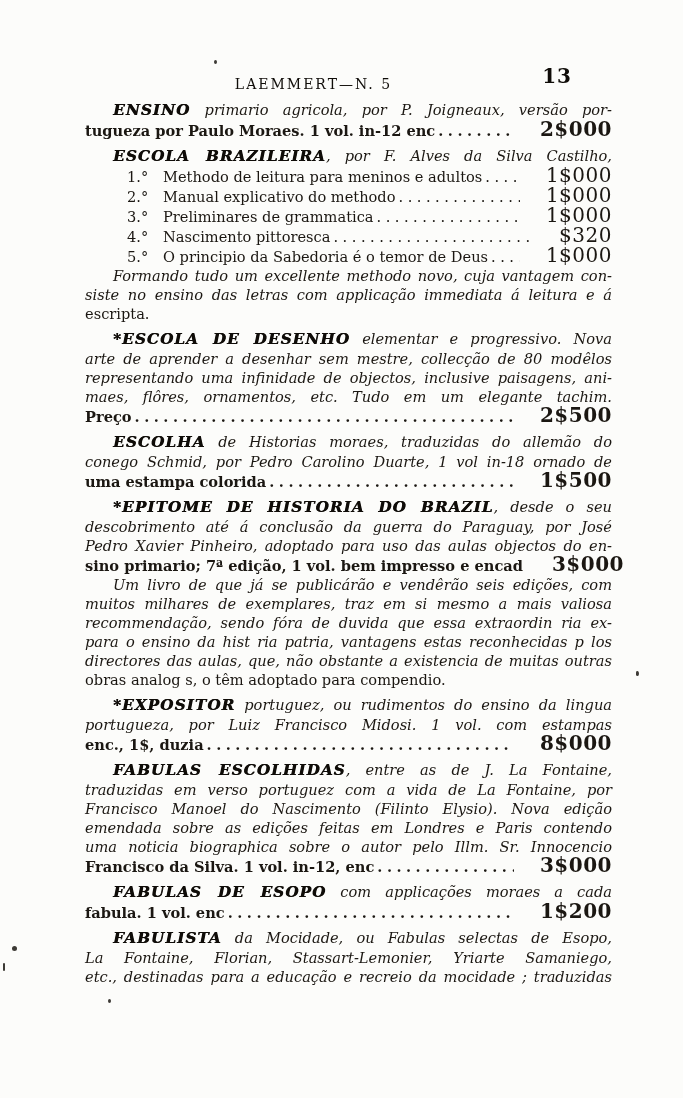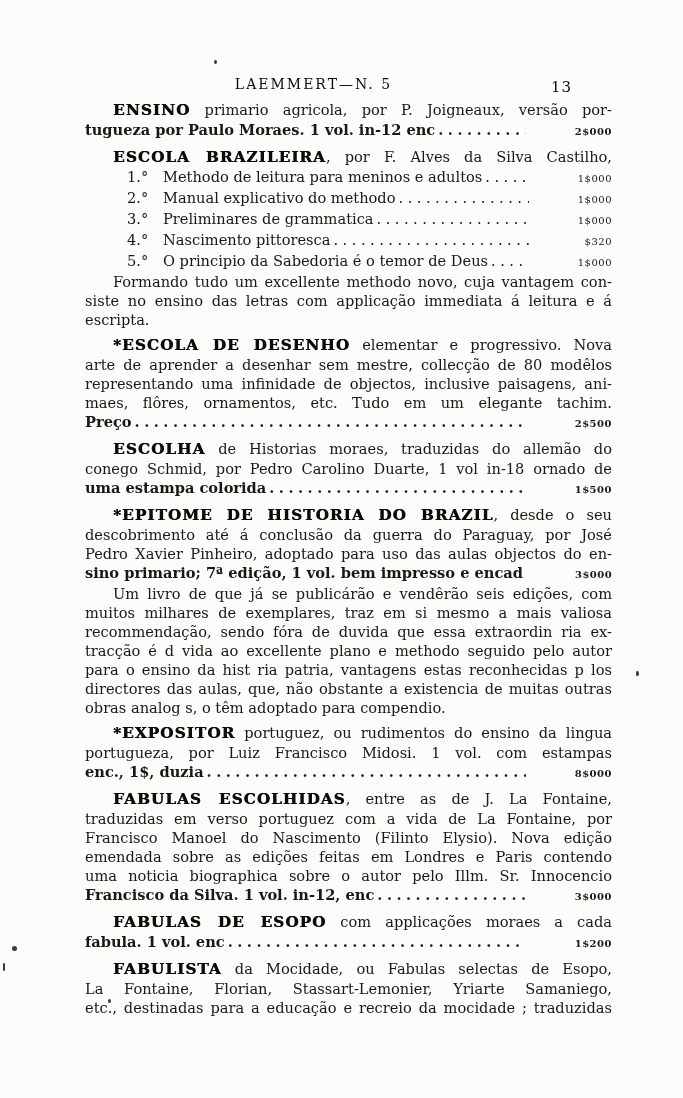--- a/index.html
+++ b/index.html
@@ -14,49 +14,49 @@
   .page { position:relative; width:683px; height:1098px; background:var(--paper); overflow:hidden; }
   .content { position:absolute; left:85px; top:62px; width:527px; }
 
   .page-header { position:relative; height:22px; margin-bottom:16px; }
   .header-title {
     position:absolute; left:0; right:70px; top:14px;
     text-align:center; font-size:14px; letter-spacing:2px;
     color:var(--ink-dark);
   }
   .page-number {
-    position:absolute; right:40px; top:16px;
-    font-size:15px; font-weight:normal; letter-spacing:1px;
+    position:absolute; right:40px; top:2px;
+    font-size:20px; font-weight:bold; letter-spacing:1px;
     color:var(--ink-dark);
   }
 
   .entry { margin-bottom:6px; }
   .line { line-height:19px; min-height:19px; font-size:14.6px; }
   .line.indent { text-indent:28px; }
-  .line.justify { text-align:justify; text-align-last:justify; }
+  .line.justify { text-align:justify; text-align-last:justify;font-style:italic; }
 
   .entry-title {
     font-weight:bold; letter-spacing:1.1px; font-size:15.2px;
     color:var(--ink-dark);
     text-shadow:0.5px 0 0 currentColor;
   }
 
   .price-line { display:flex; align-items:baseline; line-height:19px; font-size:14.6px;font-weight:bold; }
   .price-line .line-text { flex:none; white-space:nowrap; }
 
   .item-row { display:flex; align-items:baseline; line-height:19px; font-size:14.6px; padding-left:42px; }
   .item-number { flex:none; width:36px; }
   .item-text { flex:none; white-space:nowrap;text-align:right; }
 
   .leader-dots {
     flex:1 1 auto; overflow:hidden; white-space:nowrap;
     letter-spacing:4.5px; padding-left:3px; margin-right:26px;
     font-size:14.6px;
   }
-  .price { flex:none; font-size:10px; letter-spacing:0.5px;margin-left:23px; }
+  .price { flex:none; font-size:20px; letter-spacing:0.5px; }
 
   .ink-speck { position:absolute; background:var(--ink); border-radius:50%; opacity:0.85; }
   .speck-1 { left:214px; top:60px;  width:3px; height:4px; }
   .speck-2 { left:636px; top:671px; width:3px; height:5px; border-radius:40% 60% 60% 40%; }
   .speck-3 { left:12px;  top:946px; width:5px; height:5px; }
   .speck-4 { left:3px;   top:963px; width:2px; height:8px; border-radius:1px; }
   .speck-5 { left:108px; top:999px; width:3px; height:4px; }
 </style>
 </head>
 <body>
@@ -143,21 +143,20 @@
           <div class="line justify">descobrimento até á conclusão da guerra do Paraguay, por José</div>
           <div class="line justify">Pedro Xavier Pinheiro, adoptado para uso das aulas objectos do en-</div>
           <div class="price-line">
             <span class="line-text">sino primario; 7ª edição, 1 vol. bem impresso e encad</span>
             <span class="leader-dots">........................................................................................................................</span>
             <span class="price">3$000</span>
           </div>
           <div class="line indent justify">Um livro de que já se publicárão e vendêrão seis edições, com</div>
           <div class="line justify">muitos milhares de exemplares, traz em si mesmo a mais valiosa</div>
           <div class="line justify">recommendação, sendo fóra de duvida que essa extraordin ria ex-</div>
-          <div class="line justify">tracção é d vida ao excellente plano e methodo seguido pelo autor</div>
           <div class="line justify">para o ensino da hist ria patria, vantagens estas reconhecidas p los</div>
           <div class="line justify">directores das aulas, que, não obstante a existencia de muitas outras</div>
           <div class="line">obras analog s, o têm adoptado para compendio.</div>
         </div>
         <div class="entry">
           <div class="line indent justify"><span class="entry-title">*EXPOSITOR</span> portuguez, ou rudimentos do ensino da lingua</div>
           <div class="line justify">portugueza, por Luiz Francisco Midosi. 1 vol. com estampas</div>
           <div class="price-line">
             <span class="line-text">enc., 1$, duzia</span>
             <span class="leader-dots">........................................................................................................................</span>

